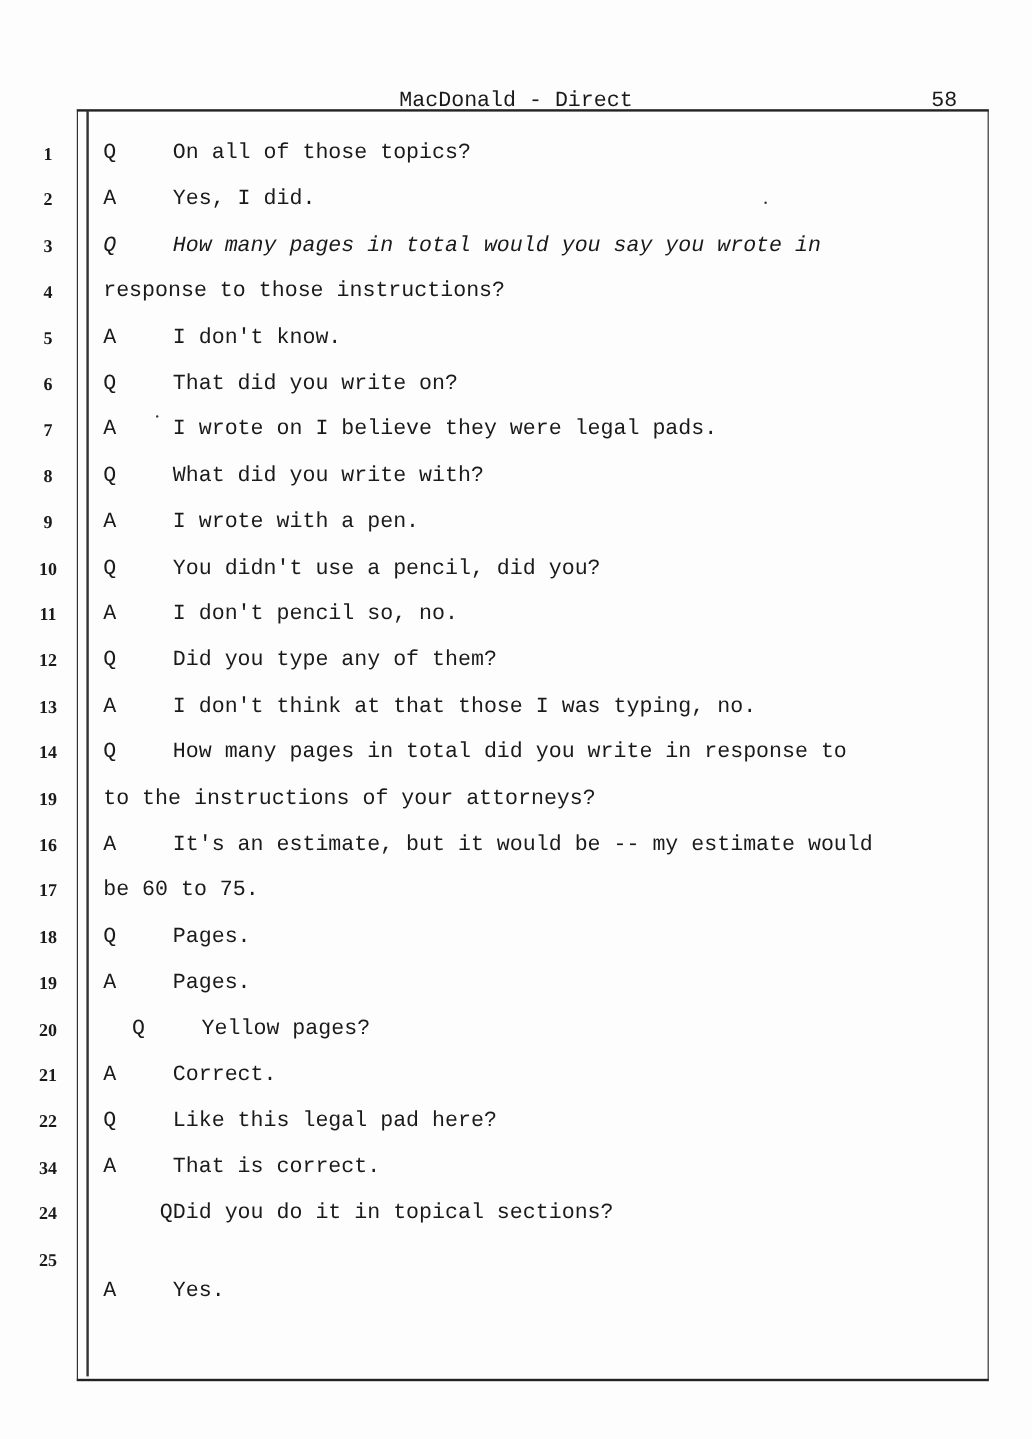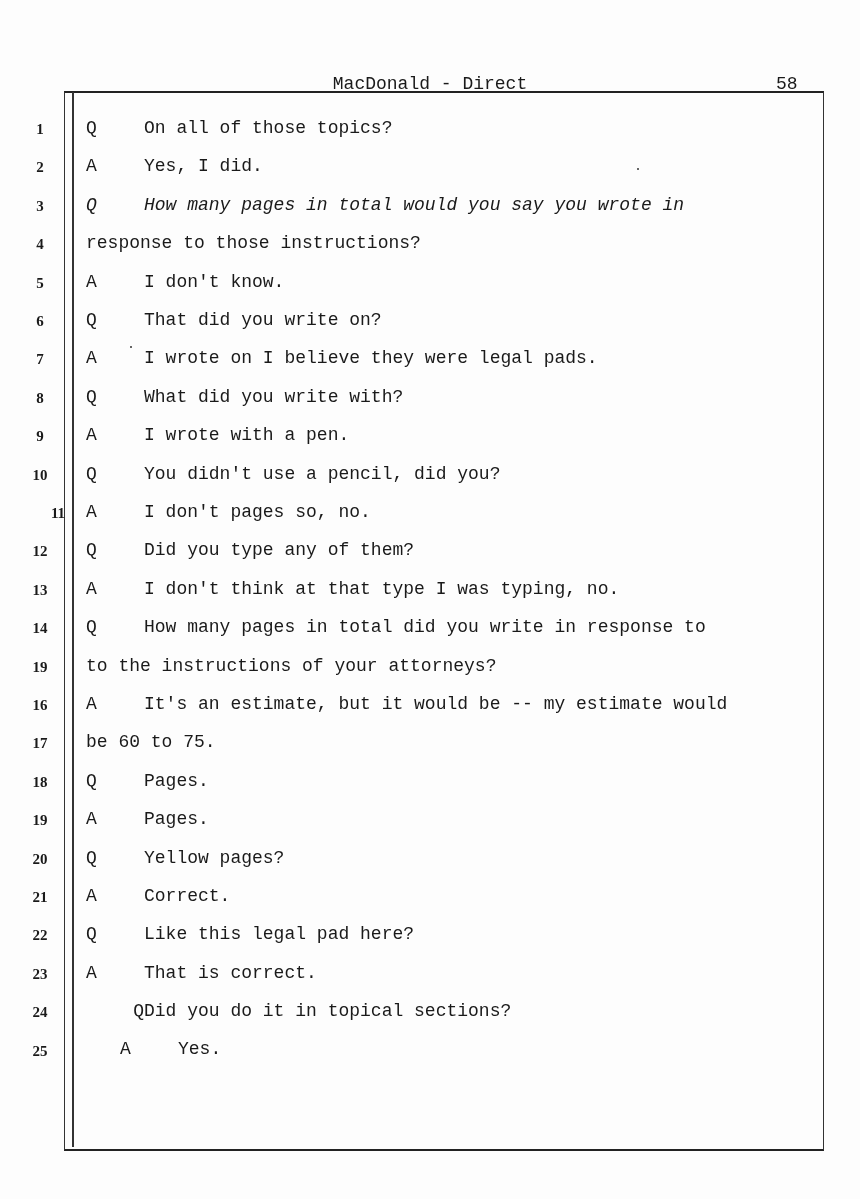--- a/index.html
+++ b/index.html
@@ -35,46 +35,46 @@
     <div class="ln" style="top: 313px;">6</div>
     <div class="row" style="top: 310px;"><span class="spk">Q</span><span>That did you write on?</span></div>
     <div class="ln" style="top: 351.4px;">7</div>
     <div class="row" style="top: 348.4px;"><span class="spk">A</span><span>I wrote on I believe they were legal pads.</span></div>
     <div class="ln" style="top: 389.8px;">8</div>
     <div class="row" style="top: 386.8px;"><span class="spk">Q</span><span>What did you write with?</span></div>
     <div class="ln" style="top: 428.2px;">9</div>
     <div class="row" style="top: 425.2px;"><span class="spk">A</span><span>I wrote with a pen.</span></div>
     <div class="ln" style="top: 466.6px;">10</div>
     <div class="row" style="top: 463.6px;"><span class="spk">Q</span><span>You didn't use a pencil, did you?</span></div>
-    <div class="ln" style="top: 505px; margin-left: 18px;">11</div>
-    <div class="row" style="top: 502px;"><span class="spk">A</span><span>I don't pages so, no.</span></div>
+    <div class="ln" style="top: 505px;">11</div>
+    <div class="row" style="top: 502px;"><span class="spk">A</span><span>I don't pencil so, no.</span></div>
     <div class="ln" style="top: 543.4px;">12</div>
     <div class="row" style="top: 540.4px;"><span class="spk">Q</span><span>Did you type any of them?</span></div>
     <div class="ln" style="top: 581.8px;">13</div>
-    <div class="row" style="top: 578.8px;"><span class="spk">A</span><span>I don't think at that type I was typing, no.</span></div>
+    <div class="row" style="top: 578.8px;"><span class="spk">A</span><span>I don't think at that those I was typing, no.</span></div>
     <div class="ln" style="top: 620.2px;">14</div>
     <div class="row" style="top: 617.2px;"><span class="spk">Q</span><span>How many pages in total did you write in response to</span></div>
     <div class="ln" style="top: 658.6px;">19</div>
     <div class="row" style="top: 655.6px;"><span>to the instructions of your attorneys?</span></div>
     <div class="ln" style="top: 697px;">16</div>
     <div class="row" style="top: 694px;"><span class="spk">A</span><span>It's an estimate, but it would be -- my estimate would</span></div>
     <div class="ln" style="top: 735.4px;">17</div>
     <div class="row" style="top: 732.4px;"><span>be 60 to 75.</span></div>
     <div class="ln" style="top: 773.8px;">18</div>
     <div class="row" style="top: 770.8px;"><span class="spk">Q</span><span>Pages.</span></div>
     <div class="ln" style="top: 812.2px;">19</div>
     <div class="row" style="top: 809.2px;"><span class="spk">A</span><span>Pages.</span></div>
     <div class="ln" style="top: 850.6px;">20</div>
-    <div class="row" style="top: 847.6px;"><span class="spk">Q</span><span>Yellow pages?</span></div>
+    <div class="row" style="top: 847.6px; margin-left: 24px;"><span class="spk">Q</span><span>Yellow pages?</span></div>
     <div class="ln" style="top: 889px;">21</div>
     <div class="row" style="top: 886px;"><span class="spk">A</span><span>Correct.</span></div>
     <div class="ln" style="top: 927.4px;">22</div>
     <div class="row" style="top: 924.4px;"><span class="spk">Q</span><span>Like this legal pad here?</span></div>
-    <div class="ln" style="top: 965.8px;">23</div>
+    <div class="ln" style="top: 965.8px;">34</div>
     <div class="row" style="top: 962.8px;"><span class="spk">A</span><span>That is correct.</span></div>
     <div class="ln" style="top: 1004.2px;">24</div>
     <div class="row" style="top: 1001.2px; text-align: right;"><span class="spk">Q</span><span>Did you do it in topical sections?</span></div>
     <div class="ln" style="top: 1042.6px;">25</div>
-    <div class="row" style="top: 1039px; margin-left: 34px;"><span class="spk">A</span><span>Yes.</span></div>
+    <div class="row" style="top: 1066px;"><span class="spk">A</span><span>Yes.</span></div>
   </div>
 
 <div class="dot" style="left:637px;top:168px"></div>
 <div class="dot" style="left:130px;top:346px"></div>
 
 </body></html>

